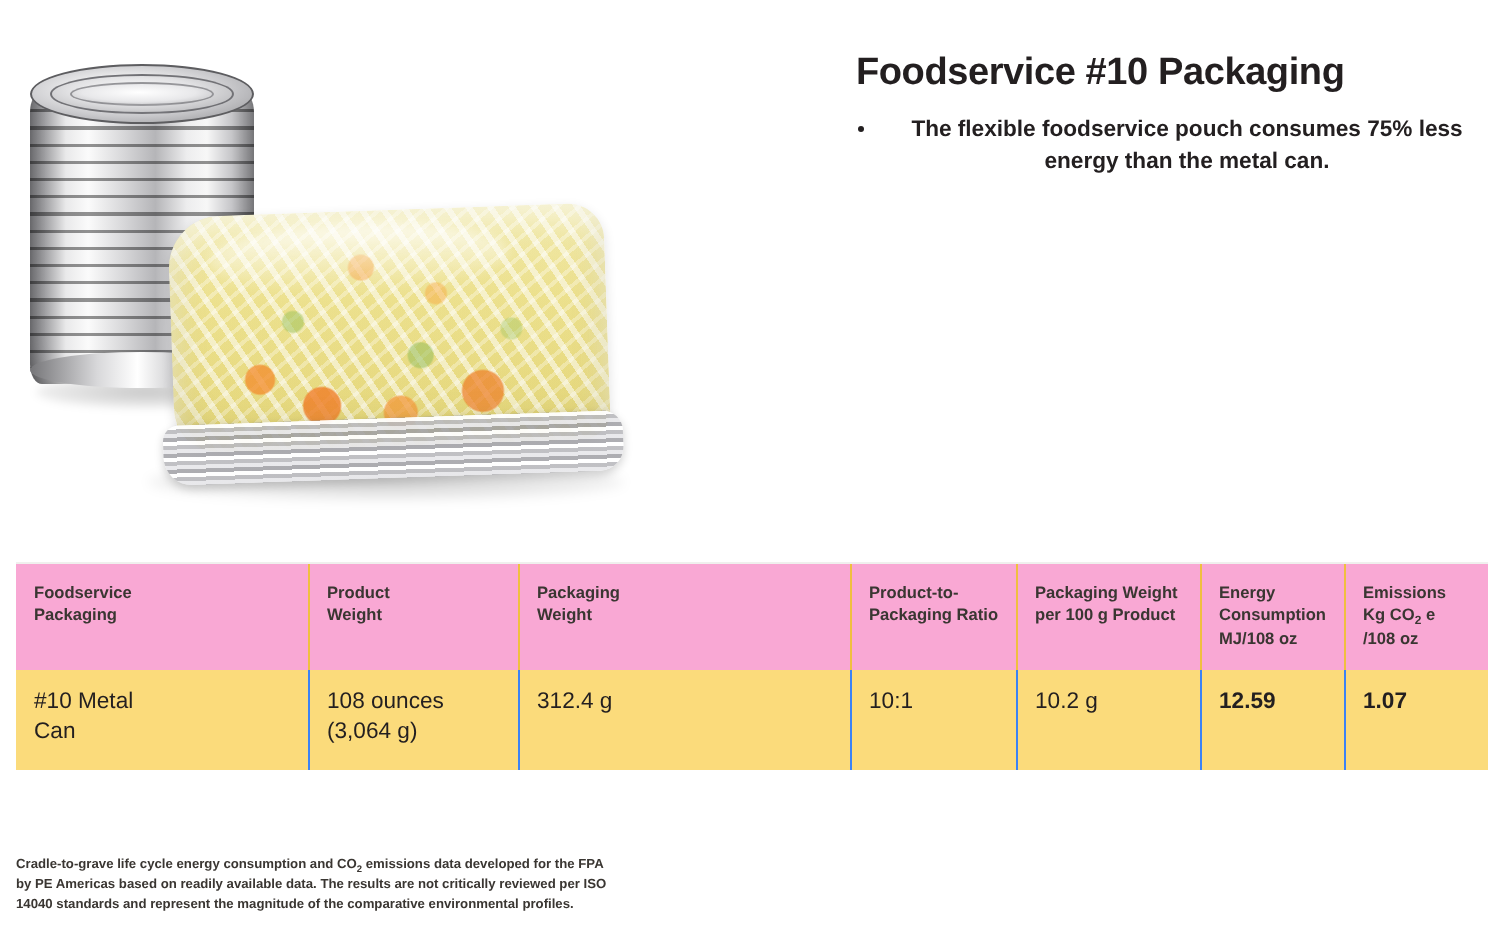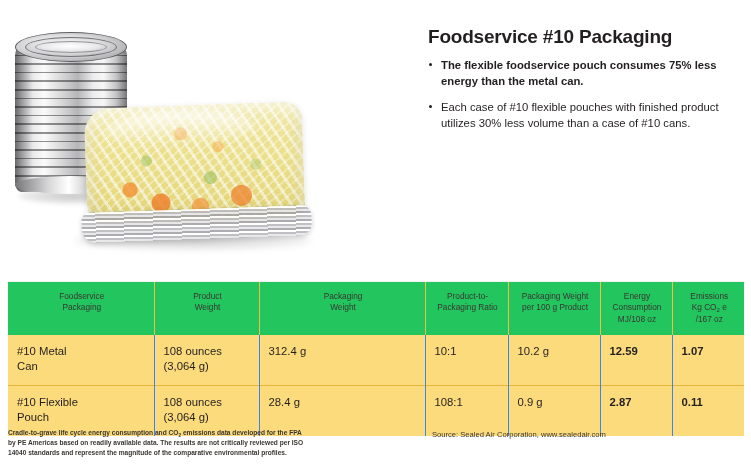--- a/index.html
+++ b/index.html
@@ -183,20 +183,21 @@
     list-style: none;
     margin: 0; padding: 0;
   }
   ul.bullets li {
     position: relative;
     padding-left: 13px;
     margin-bottom: 10px;
     font-size: 11.3px;
     line-height: 1.42;
     color: #231f20;
+    text-align: center;
   }
   ul.bullets li::before {
     content: "";
     position: absolute;
     left: 1px; top: 6px;
     width: 3.4px; height: 3.4px;
     border-radius: 50%;
     background: #231f20;
   }
   ul.bullets li.bold { font-weight: bold; }
@@ -207,27 +208,27 @@
     position: absolute;
     left: 8px; top: 281px;
     width: 736px;
   }
   table.packtable {
     width: 736px;
     border-collapse: collapse;
     table-layout: fixed;
   }
   table.packtable thead th {
-    background: #22c55e;
+    background: #f9a8d4;
     border-top: 1px solid #f0f0ee;
     border-left: 1px solid #f0bf3f;
     vertical-align: top;
-    text-align: center;
+    text-align: left;
     font-size: 8.3px;
-    font-weight: normal;
+    font-weight: bold;
     line-height: 1.38;
     color: #3a3632;
     padding: 9px 7px 10px 9px;
     height: 46px;
   }
   table.packtable thead th.first { border-left: none; }
   table.packtable tbody td {
     background: #fbdb7b;
     border-left: 1px solid #3b82f6;
     border-top: 1px solid #e8b43a;
@@ -286,21 +287,20 @@
           <div class="pouch-seal"></div>
         </div>
       </div>
     </div>
 
     <div class="text-block">
       <h1 class="headline">Foodservice #10 Packaging</h1>
 
       <ul class="bullets">
         <li class="bold">The flexible foodservice pouch consumes 75% less energy than the metal can.</li>
-        <li>Each case of #10 flexible pouches with finished product utilizes 30% less volume than a case of #10 cans.</li>
       </ul>
     </div>
   </div>
 
   <div class="table-wrap">
     <table class="packtable">
       <colgroup>
         <col style="width:146px">
         <col style="width:105px">
         <col style="width:166px">
@@ -332,58 +332,42 @@
             <span>per 100 g Product</span>
           </th>
           <th>
             <span>Energy</span><br>
             <span>Consumption</span><br>
             <span>MJ/108 oz</span>
           </th>
           <th>
             <span>Emissions</span><br>
             <span>Kg CO<sub>2</sub> e</span><br>
-            <span>/167 oz</span>
+            <span>/108 oz</span>
           </th>
         </tr>
       </thead>
       <tbody>
         <tr>
           <td class="first">
             <span>#10 Metal</span><br>
             <span>Can</span>
           </td>
           <td>
             <span>108 ounces</span><br>
             <span>(3,064 g)</span>
           </td>
           <td>312.4 g</td>
           <td>10:1</td>
           <td>10.2 g</td>
           <td class="bold">12.59</td>
           <td class="bold">1.07</td>
         </tr>
-        <tr>
-          <td class="first">
-            <span>#10 Flexible</span><br>
-            <span>Pouch</span>
-          </td>
-          <td>
-            <span>108 ounces</span><br>
-            <span>(3,064 g)</span>
-          </td>
-          <td>28.4 g</td>
-          <td>108:1</td>
-          <td>0.9 g</td>
-          <td class="bold">2.87</td>
-          <td class="bold">0.11</td>
-        </tr>
       </tbody>
     </table>
   </div>
 
   <div class="footnote-left">
     Cradle-to-grave life cycle energy consumption and CO<sub>2</sub> emissions data developed for the FPA by PE Americas based on readily available data. The results are not critically reviewed per ISO 14040 standards and represent the magnitude of the comparative environmental profiles.
   </div>
 
-  <div class="footnote-right">Source: Sealed Air Corporation, www.sealedair.com</div>
 
 </div>
 
 </body></html>

